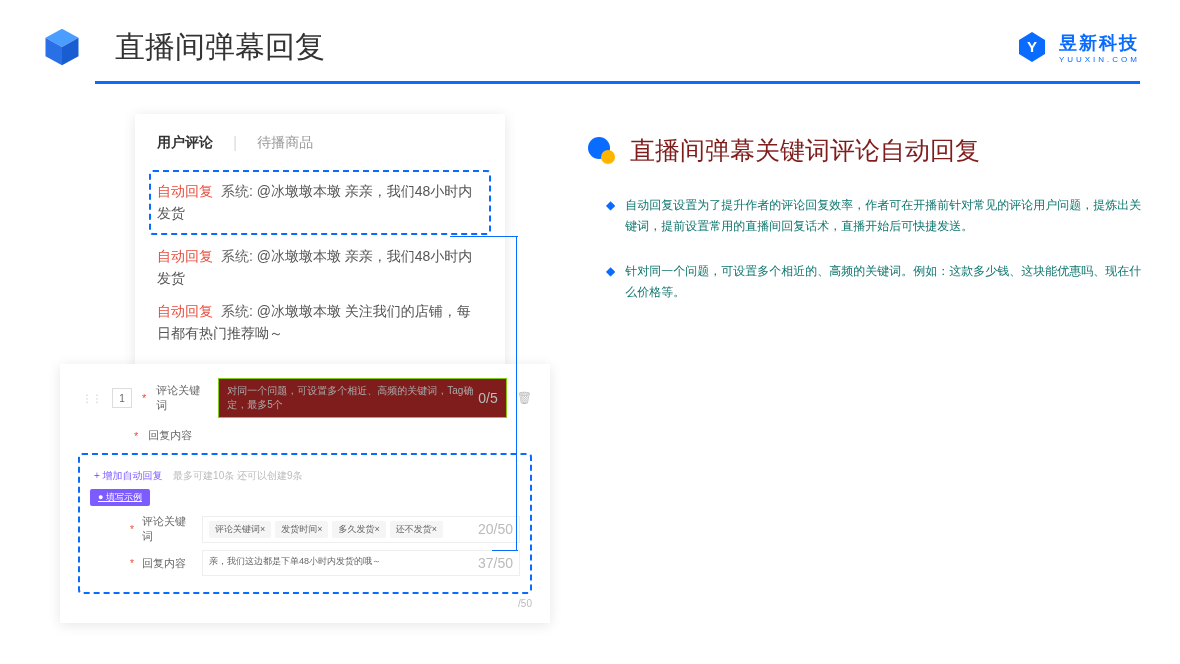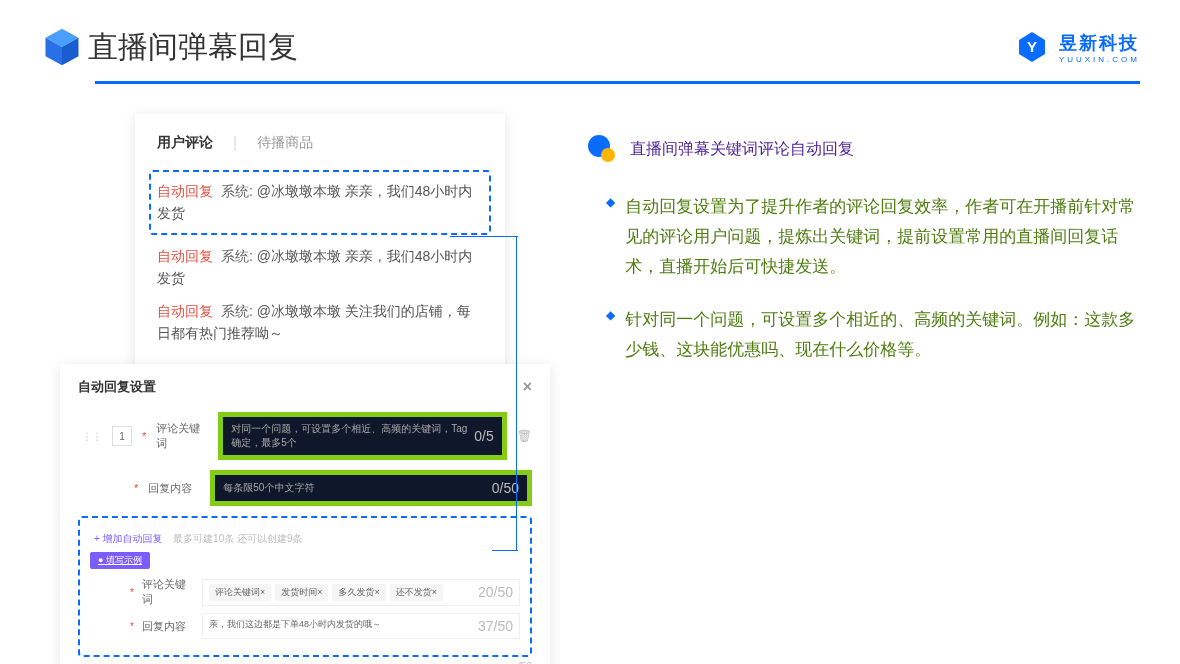--- a/index.html
+++ b/index.html
@@ -1,18 +1,18 @@
 <!DOCTYPE html>
 <html><head>
 <meta charset="utf-8">
 <style>
 *{margin:0;padding:0;box-sizing:border-box;}
 body{width:1180px;height:664px;font-family:"Microsoft YaHei",sans-serif;background:#fff;position:relative;overflow:hidden;}
 .header{display:flex;align-items:center;padding:25px 40px 12px 40px;justify-content:space-between;}
-.header-left{display:flex;align-items:center;gap:4px;}
+.header-left{display:flex;align-items:center;gap:31px;}
 .cube-icon{width:44px;height:44px;}
 .page-title{font-size:30px;color:#333;font-weight:500;}
 .brand{display:flex;align-items:center;gap:10px;}
 .brand-text{display:flex;flex-direction:column;align-items:flex-start;}
 .brand-name{color:#0a6cff;font-size:18px;font-weight:bold;letter-spacing:2px;}
 .brand-sub{color:#0a6cff;font-size:8px;letter-spacing:3px;}
 .divider{height:3px;background:#0a6cff;margin:0 40px 0 95px;}
 .content{display:flex;padding:30px 30px 0 60px;gap:26px;}
 .left-col{width:500px;position:relative;}
 .comment-card{background:#fff;box-shadow:0 2px 12px rgba(0,0,0,0.1);padding:20px 22px;width:370px;margin-left:75px;position:relative;}
@@ -25,41 +25,41 @@
 .sys-tag{color:#666;}
 .mention{color:#555;}
 .highlight-box{border:2px dashed #0a6cff;padding:8px 6px;margin:0 -8px 10px -8px;border-radius:4px;}
 .settings-card{background:#fff;box-shadow:0 2px 12px rgba(0,0,0,0.1);padding:14px 18px;width:490px;position:relative;margin-top:-10px;}
 .settings-header{display:flex;justify-content:space-between;align-items:center;font-size:13px;color:#333;font-weight:600;margin-bottom:16px;}
 .close-x{color:#999;font-size:16px;cursor:pointer;}
 .form-row{display:flex;align-items:center;gap:10px;margin-bottom:10px;font-size:11px;padding-left:4px;}
 .idx-box{width:20px;height:20px;border:1px solid #ddd;display:flex;align-items:center;justify-content:center;font-size:10px;color:#666;}
 .req{color:#e74c3c;}
 .label{color:#666;font-size:11px;width:52px;}
-.input-box{flex:1;border:5px solid #84cc16;padding:5px 8px;font-size:10px;color:#aaa;display:flex;justify-content:space-between;align-items:center;background:#0f172a;}
+.input-box{flex:1;border:1px solid #84cc16;padding:5px 8px;font-size:10px;color:#aaa;display:flex;justify-content:space-between;align-items:center;background:#7f1d1d;}
 .counter{color:#bbb;font-size:14px;}
 .trash{color:#bbb;font-size:12px;}
 .add-link{color:#7c5cff;font-size:10px;margin:8px 0 4px 4px;}
 .add-hint{color:#bbb;font-size:10px;margin-left:6px;text-align:right;}
 .example-box{border:2px dashed #0a6cff;padding:10px;border-radius:4px;margin-top:6px;}
 .example-badge{background:#7c5cff;color:#fff;font-size:9px;padding:2px 8px;border-radius:2px;display:inline-block;margin-bottom:8px;text-decoration:underline;}
 .ex-row{display:flex;align-items:center;gap:8px;margin-bottom:6px;font-size:10px;}
 .tag-chip{background:#f5f5f5;padding:2px 6px;font-size:9px;color:#666;border-radius:2px;}
 .ex-input{flex:1;border:1px solid #eee;padding:4px 6px;font-size:9px;color:#666;display:flex;justify-content:space-between;background:#fff;}
 .connector{position:absolute;border:1.5px solid #0a6cff;pointer-events:none;}
 .conn-h1{top:236px;left:450px;width:68px;height:0;border-width:1.5px 0 0 0;}
 .conn-v{top:236px;left:516px;width:0;height:314px;border-width:0 0 0 1.5px;}
 .conn-h2{top:550px;left:492px;width:26px;height:0;border-width:1.5px 0 0 0;}
 .right-col{flex:1;padding-top:20px;}
 .section-head{display:flex;align-items:center;gap:14px;margin-bottom:28px;}
 .bubble-icon{width:30px;height:30px;flex-shrink:0;}
-.section-title{font-size:16px;color:#4c1d95;font-weight:500;}
+.section-title{font-size:25px;color:#7f1d1d;font-weight:500;}
 .bullet-item{display:flex;gap:10px;margin-bottom:24px;padding-left:20px;}
 .bullet{color:#0a6cff;font-size:12px;margin-top:3px;}
-.bullet-text{font-size:17px;color:#4d7c0f;line-height:1.75;}
+.bullet-text{font-size:12px;color:#0f766e;line-height:1.75;}
 </style>
 </head>
 <body>
 
 <div class="header">
   <div class="header-left">
     <svg class="cube-icon" viewBox="0 0 48 48">
       <polygon points="24,4 42,14 24,24 6,14" fill="#4a9eff"></polygon>
       <polygon points="6,14 24,24 24,44 6,34" fill="#2970e6"></polygon>
       <polygon points="42,14 24,24 24,44 42,34" fill="#1a5dd0"></polygon>
@@ -100,42 +100,34 @@
         <span class="mention">@冰墩墩本墩 亲亲，我们48小时内发货</span>
       </div>
       <div class="comment">
         <span class="auto-tag">自动回复</span>
         <span class="sys-tag">系统:</span>
         <span class="mention">@冰墩墩本墩 关注我们的店铺，每日都有热门推荐呦～</span>
       </div>
     </div>
 
     <div class="settings-card">
-      <div class="settings-header">
-        <span>自动回复设置</span>
-        <span class="close-x">×</span>
-      </div>
       <div class="form-row">
         <span style="color:#ccc;font-size:10px">⋮⋮</span>
         <span class="idx-box">1</span>
         <span class="req">*</span>
         <span class="label">评论关键词</span>
         <div class="input-box">
           <span>对同一个问题，可设置多个相近、高频的关键词，Tag确定，最多5个</span>
           <span class="counter">0/5</span>
         </div>
         <span class="trash">🗑</span>
       </div>
       <div class="form-row" style="padding-left:56px">
         <span class="req">*</span>
         <span class="label">回复内容</span>
-        <div class="input-box">
-          <span>每条限50个中文字符</span>
-          <span class="counter">0/50</span>
-        </div>
       </div>
 
       <div class="example-box">
         <div>
           <span class="add-link">+ 增加自动回复</span>
           <span class="add-hint">最多可建10条 还可以创建9条</span>
         </div>
         <span class="example-badge" style="margin-top:6px">● 填写示例</span>
         <div class="ex-row" style="padding-left:40px">
           <span class="req">*</span>

